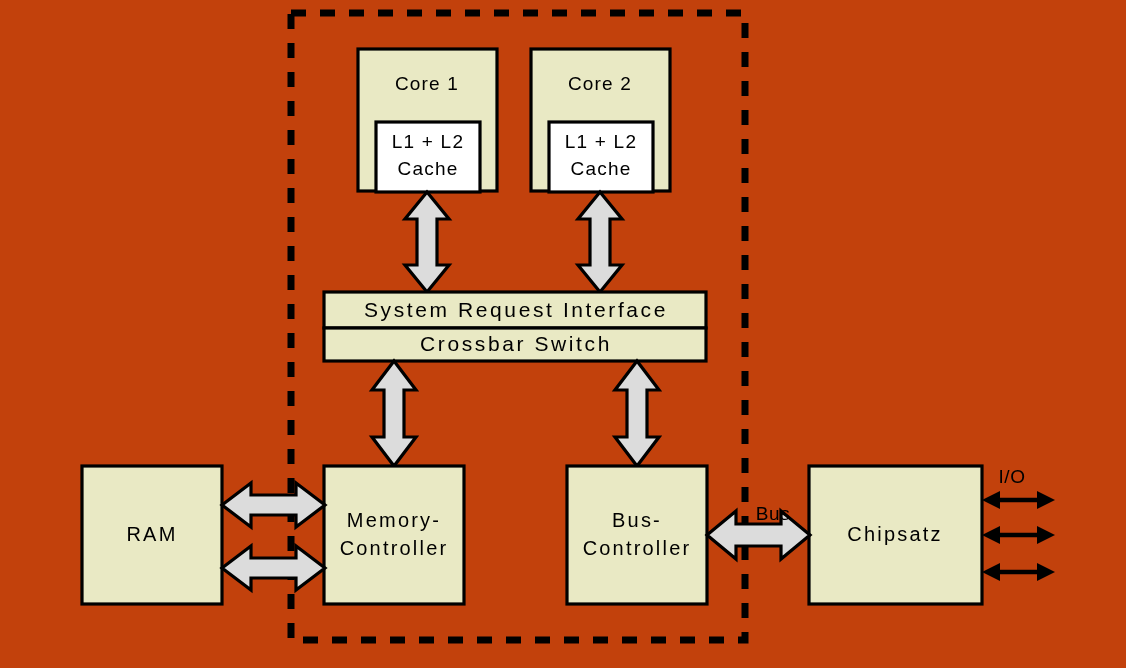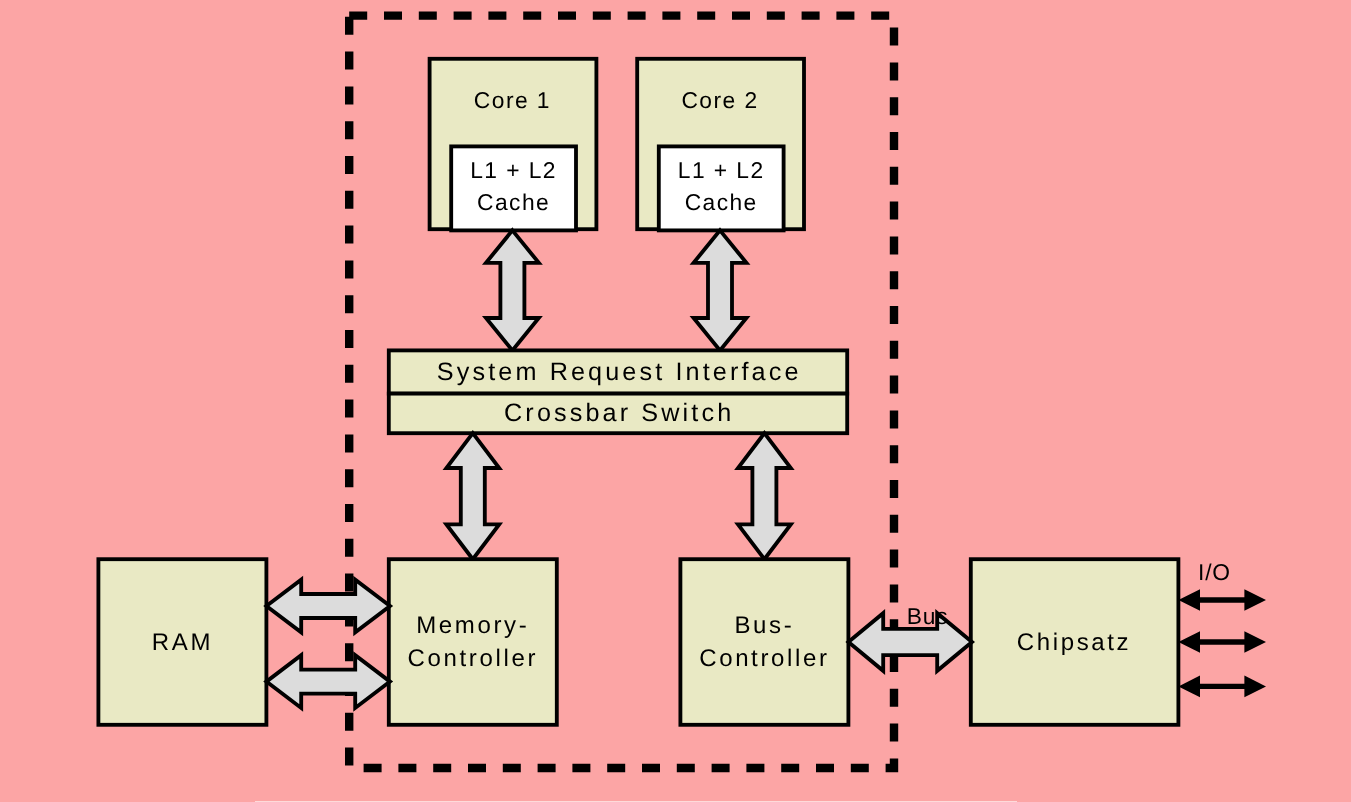--- a/index.html
+++ b/index.html
@@ -8,21 +8,21 @@
     padding: 0;
     background: #ffffff;
   }
   body {
     font-family: "Liberation Sans", sans-serif;
   }
   #diagram-root {
     position: relative;
     width: 1126px;
     height: 668px;
-    background: #fca5a5;
+    background: #c2410c;
     overflow: hidden;
   }
   #diagram-svg {
     position: absolute;
     left: 0;
     top: 0;
     width: 1126px;
     height: 668px;
   }
   .box-label {

